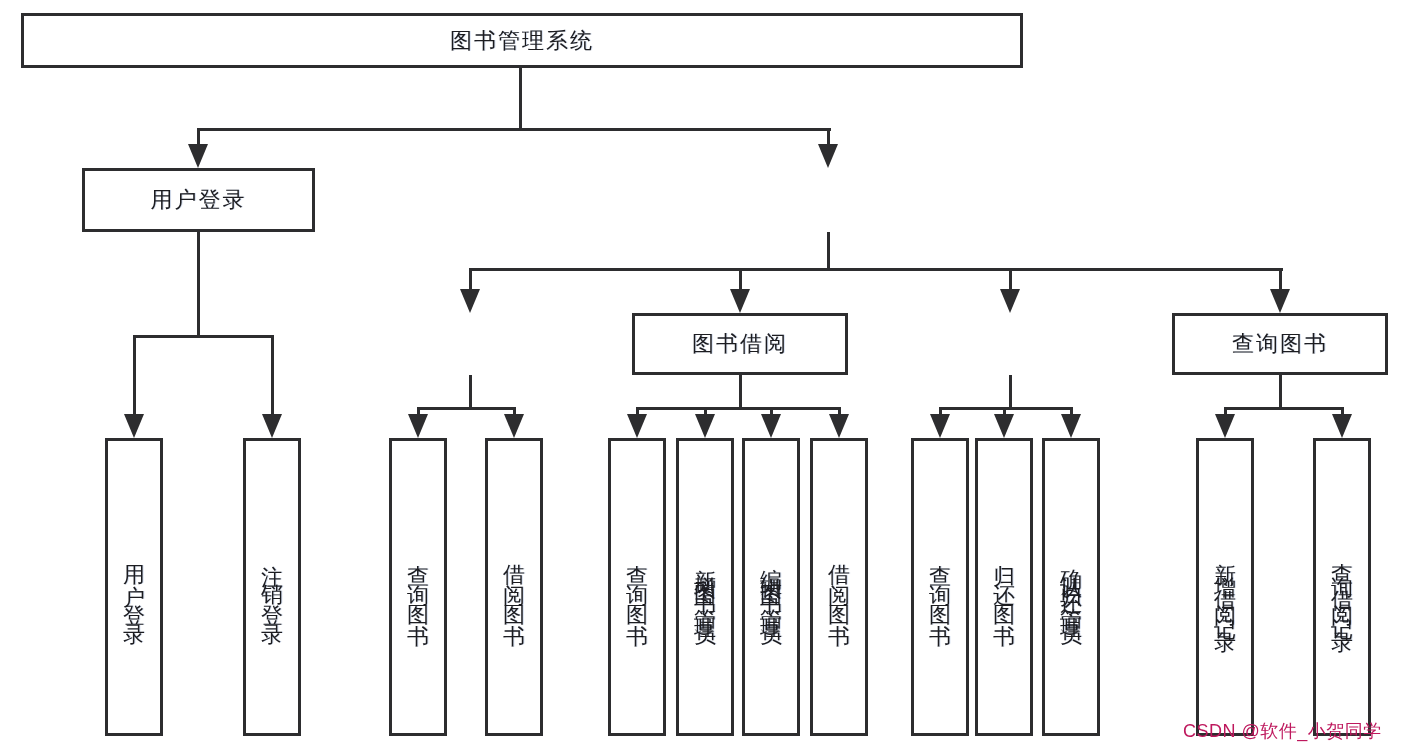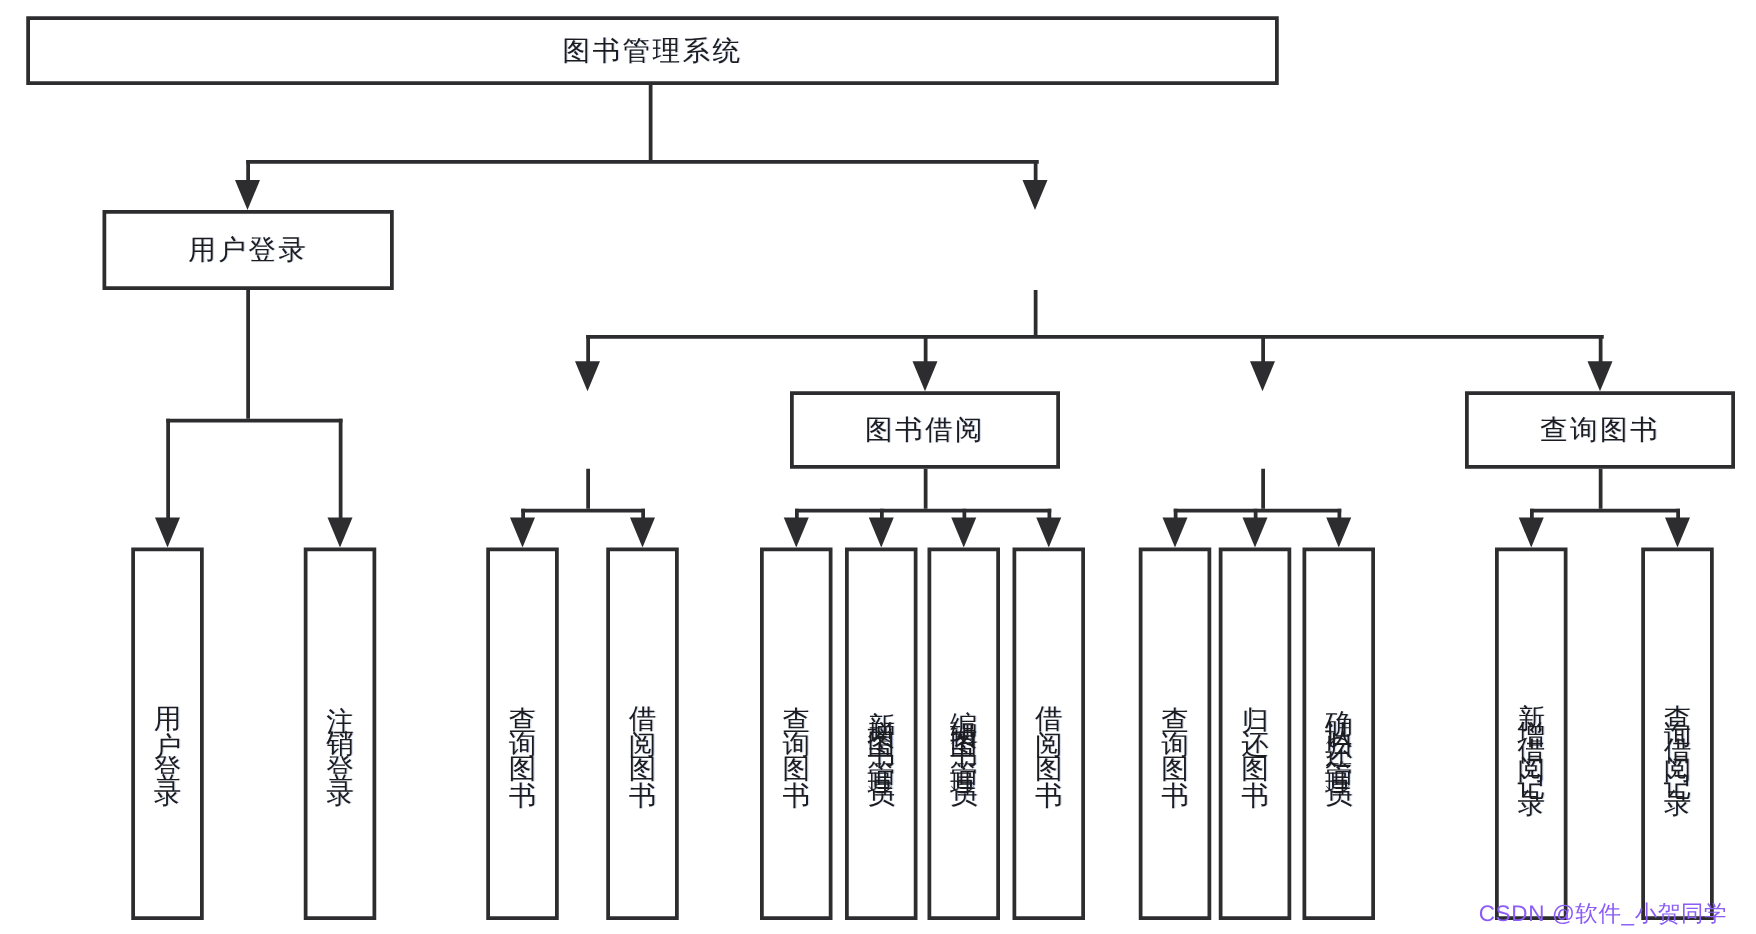--- a/index.html
+++ b/index.html
@@ -24,21 +24,21 @@
   .leaf-long  { letter-spacing:8px; }
   .hline { position:absolute; height:3px; background:#2d2d2f; }
   .vline { position:absolute; width:3px;  background:#2d2d2f; }
   .arrow {
     position:absolute; width:0; height:0;
     border-left:10px solid transparent; border-right:10px solid transparent;
     border-top:24px solid #2d2d2f;
   }
   .watermark {
     position:absolute; left:1183px; top:719px; z-index:10;
-    color:#8b5cf6; font-size:18px; letter-spacing:0.5px; white-space:nowrap;
+    color:#be185d; font-size:18px; letter-spacing:0.5px; white-space:nowrap;
   }
 </style>
 </head>
 <body>
 
 <div id="stage">
 
   <div class="box" style="left:21px; top:13px; width:1002px; height:55px;">图书管理系统</div>
 
   <div class="vline" style="left:519px; top:68px;  height:60px;"></div>

